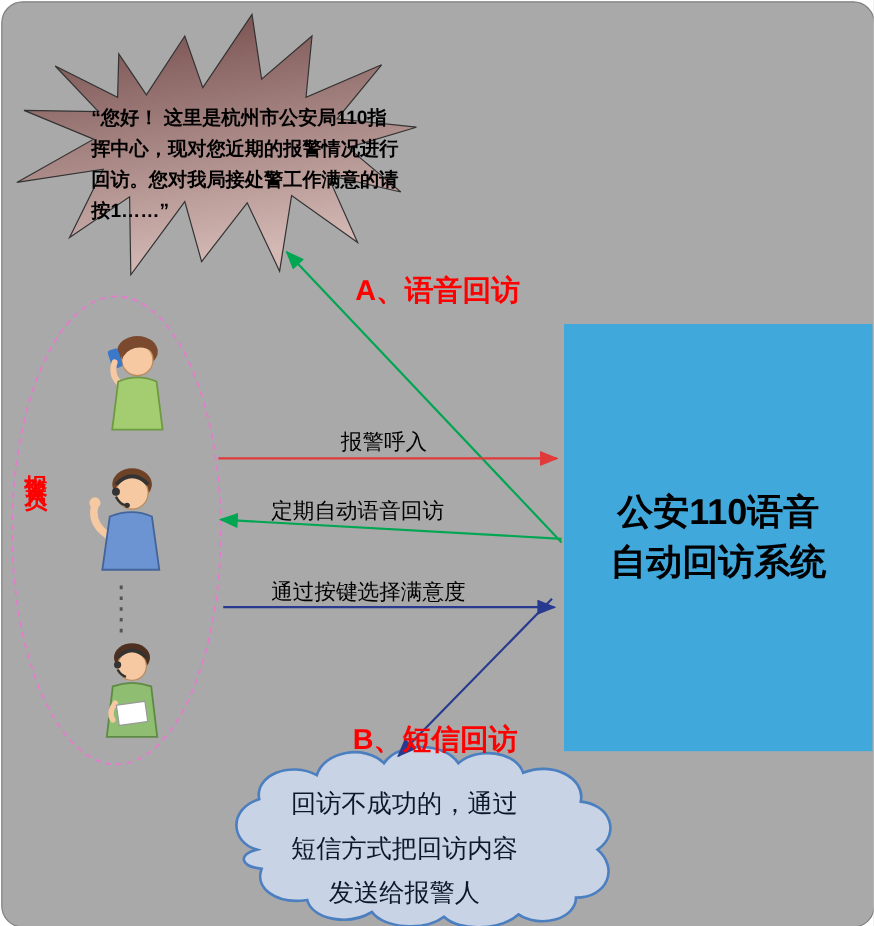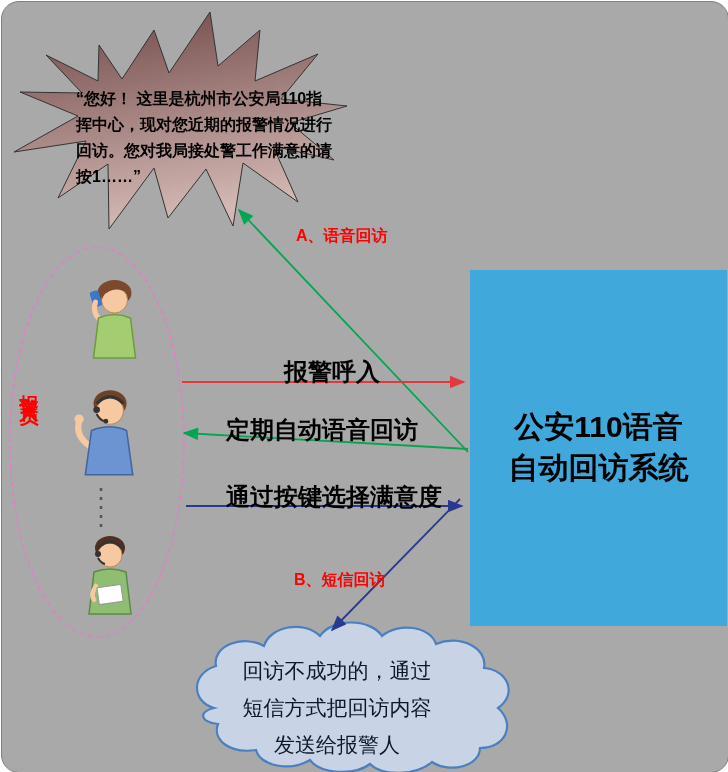--- a/index.html
+++ b/index.html
@@ -8,26 +8,26 @@
     background:#A9A9A9;border:1px solid #7F7F7F;border-radius:18px;
     overflow:hidden;
   }
   .overlay{position:absolute;left:0;top:0;z-index:1;}
   .txt{position:absolute;z-index:3;color:#000;}
   .burst-text{
     left:74px;top:84px;width:262px;
     font-size:16px;font-weight:bold;line-height:26px;color:#000000;
   }
   .label-red{
-    color:#FF0000;font-weight:bold;font-size:16px;white-space:nowrap;
+    color:#FF0000;font-weight:bold;font-size:24px;white-space:nowrap;
   }
   .label-a{left:294px;top:224px;}
-  .label-b{left:292px;top:568px;}
+  .label-b{left:292px;top:598px;}
   .arrow-label{
-    font-size:24px;font-weight:bold;color:#000;white-space:nowrap;
+    font-size:18px;font-weight:normal;color:#000;white-space:nowrap;
   }
   .label-callin{left:282px;top:354px;}
   .label-periodic{left:224px;top:412px;}
   .label-keypress{left:224px;top:479px;}
   .callers-label{
     left:14px;top:378px;
     writing-mode:vertical-rl;text-orientation:upright;
     color:#FF0000;font-weight:bold;font-size:19px;letter-spacing:4px;
     white-space:nowrap;
   }

